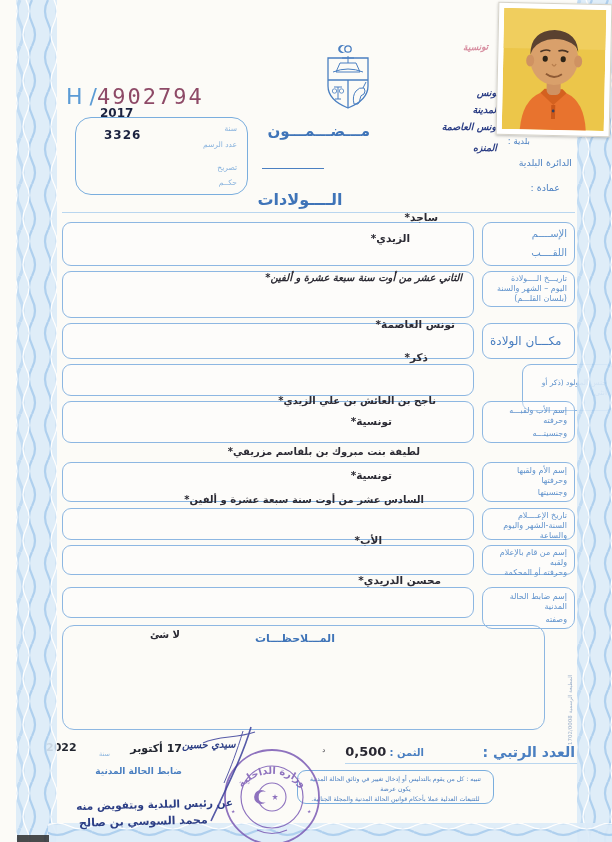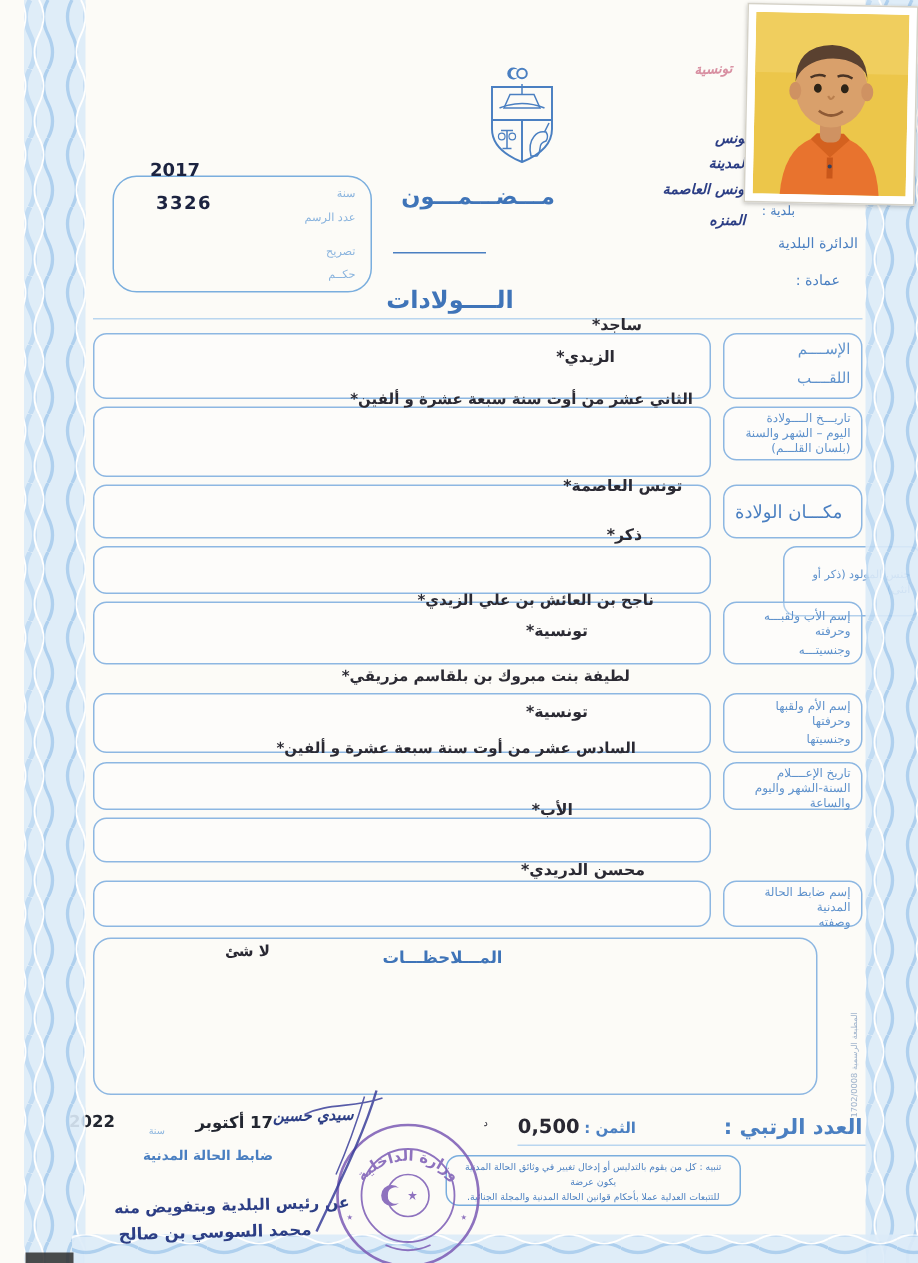--- a/index.html
+++ b/index.html
@@ -56,20 +56,23 @@
         <path d="M14 0 Q 20 11 14 23 T 14 46" stroke="#ffffff" fill="none" stroke-width="1.3"></path>
         <path d="M26 0 Q 32 11 26 23 T 26 46" stroke="#ffffff" fill="none" stroke-width="1.3"></path>
       </pattern>
     </defs>
     <rect x="16" y="0" width="41" height="842" fill="url(#gwv)" opacity="0.9"></rect>
     <rect x="577" y="0" width="35" height="842" fill="url(#gwv)" opacity="0.9"></rect>
     <rect x="48" y="823" width="564" height="19" fill="url(#gwh)" opacity="0.9"></rect>
     <rect x="17" y="835" width="32" height="7" fill="#2e2e2e" opacity="0.85"></rect>
   </svg>
 
+  <div class="abs nowrap" style="left:66px;top:84px;z-index:3;font-size:22px;">
+    <span style="color:#5b9bd5;">H /</span><span style="color:#8e4a67;font-family:'DejaVu Sans Mono',monospace;letter-spacing:2px;">4902794</span>
+  </div>
   <div class="abs ink" style="left:100px;top:106px;z-index:4;font-size:12px;font-weight:700;color:#1c2340;">2017</div>
 
   <div class="abs" style="left:75px;top:117px;width:173px;height:78px;border:1.4px solid #7aaede;border-radius:16px;z-index:3;">
     <div class="abs" style="left:28px;top:10px;font-size:12px;font-weight:700;color:#1c2340;letter-spacing:1px;">3326</div>
     <div class="abs rtl lblue" style="right:10px;top:6px; font-size:7.5px;color:#8ab4de;">سنة</div>
     <div class="abs rtl lblue" style="right:10px;top:22px;font-size:7.5px;color:#8ab4de;">عدد الرسم</div>
     <div class="abs rtl lblue" style="right:10px;top:45px;font-size:7.5px;color:#8ab4de;">تصريح</div>
     <div class="abs rtl lblue" style="right:10px;top:60px;font-size:7.5px;color:#8ab4de;">حكــم</div>
   </div>
 
@@ -165,39 +168,43 @@
     <div>وجنسيتها</div>
   </div>
 
   <div class="vbox" style="top:508px;height:32px;"></div>
   <div class="lbox" style="top:508px;height:32px;">
     <div>تاريخ الإعــــلام</div>
     <div>السنة-الشهر واليوم والساعة</div>
   </div>
 
   <div class="vbox" style="top:545px;height:30px;"></div>
+  <div class="lbox" style="top:545px;height:30px;">
+    <div>إسم من قام بالإعلام ولقبه</div>
+    <div>وحرفته أو المحكمة</div>
+  </div>
 
   <div class="vbox" style="top:587px;height:31px;"></div>
-  <div class="lbox" style="top:587px;height:31px;">
+  <div class="lbox" style="top:587px;height:42px;border-radius:10px;">
     <div>إسم ضابط الحالة المدنية</div>
     <div>وصفته</div>
   </div>
 
-  <div class="val" style="right:184px;top:211px;">ساجد*</div>
+  <div class="val" style="right:174px;top:211px;">ساجد*</div>
   <div class="val" style="right:202px;top:232px;">الزيدي*</div>
-  <div class="val" style="right:150px;top:261px;font-size:10px;">الثاني عشر من أوت سنة سبعة عشرة و ألفين*</div>
+  <div class="val" style="right:150px;top:272px;font-size:10px;font-style:italic;">الثاني عشر من أوت سنة سبعة عشرة و ألفين*</div>
   <div class="val" style="right:157px;top:318px;">تونس العاصمة*</div>
   <div class="val" style="right:184px;top:351px;">ذكر*</div>
   <div class="val" style="right:176px;top:395px;font-size:10px;">ناجح بن العائش بن علي الزيدي*</div>
   <div class="val" style="right:220px;top:415px;">تونسية*</div>
   <div class="val" style="right:192px;top:446px;font-size:10px;">لطيفة بنت مبروك بن بلقاسم مزريقي*</div>
   <div class="val" style="right:220px;top:469px;">تونسية*</div>
   <div class="val" style="right:188px;top:494px;font-size:10px;">السادس عشر من أوت سنة سبعة عشرة و ألفين*</div>
   <div class="val" style="right:230px;top:534px;">الأب*</div>
-  <div class="val" style="right:182px;top:574px;text-align:right;">محسن الدريدي*</div>
+  <div class="val" style="right:171px;top:574px;text-align:right;">محسن الدريدي*</div>
 
   <div class="abs" style="left:62px;top:625px;width:483px;height:105px;border:1.3px solid #8db7e2;border-radius:12px;"></div>
   <div class="abs rtl titleblue nowrap" style="left:255px;top:632px;font-size:11px;letter-spacing:1px;">المـــلاحظـــات</div>
   <div class="abs rtl ink nowrap" style="right:432px;top:629px;font-size:10px;font-weight:700;">لا شئ</div>
 
   <div class="abs rtl nowrap" style="left:567px;top:745px;font-size:5.5px;color:#9fb3cc;transform:rotate(-90deg);transform-origin:left top;">المطبعة الرسمية 1702/0008</div>
 
   <div class="abs rtl blue nowrap" style="right:37px;top:744px;font-size:14px;font-weight:700;">العدد الرتبي :</div>
   <div class="abs rtl nowrap" style="right:188px;top:744px;font-size:10px;">
     <span class="blue" style="font-weight:700;">الثمن :</span>

